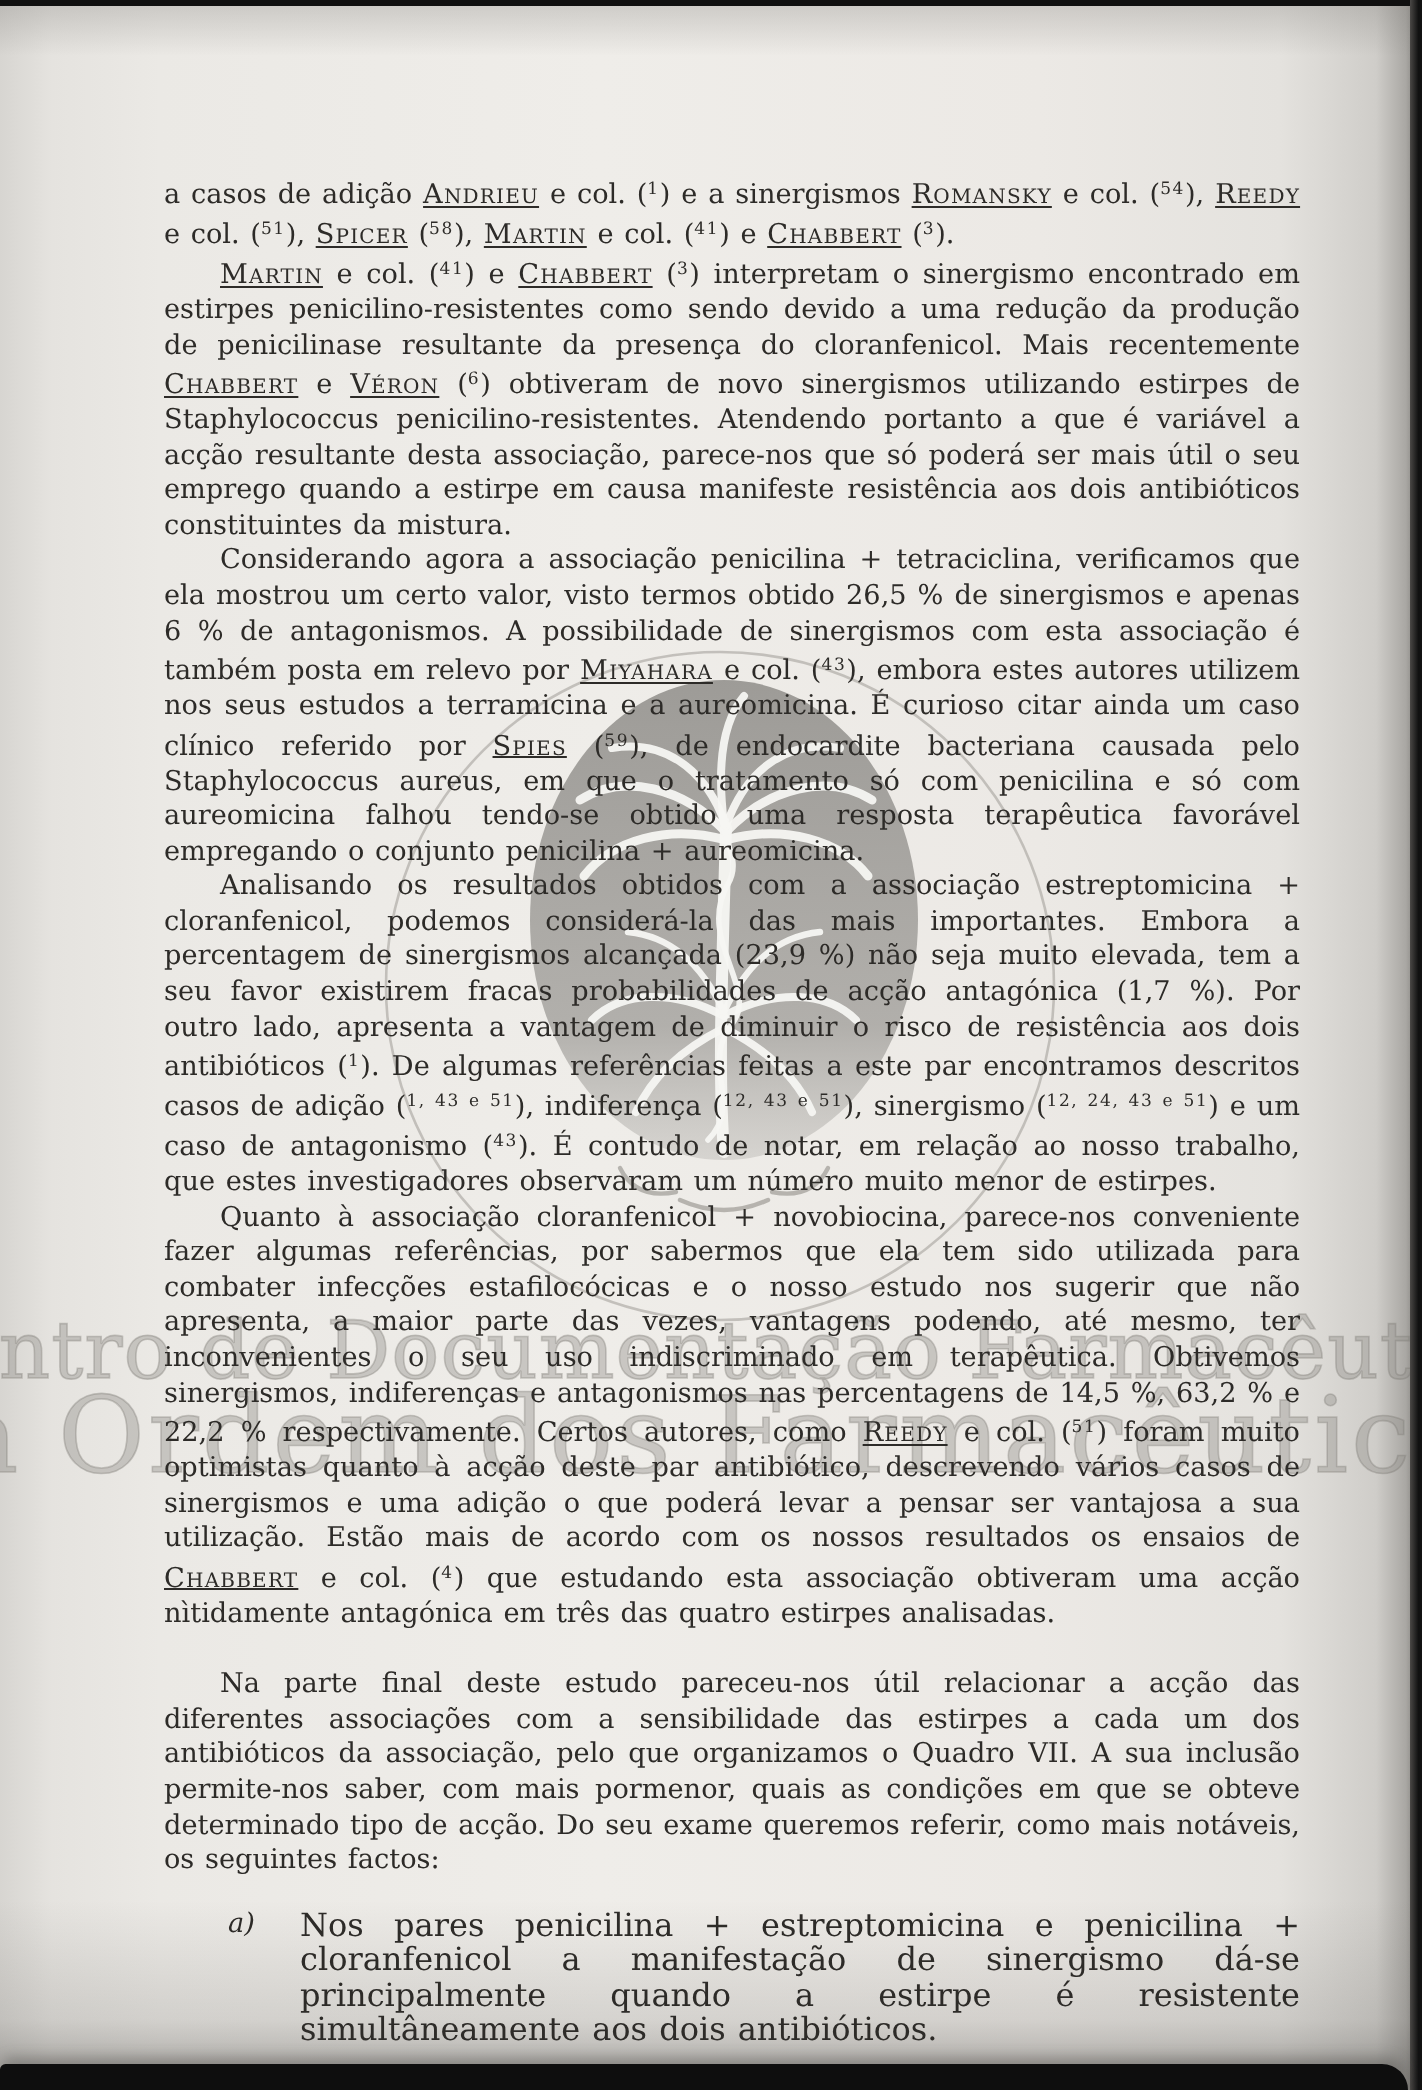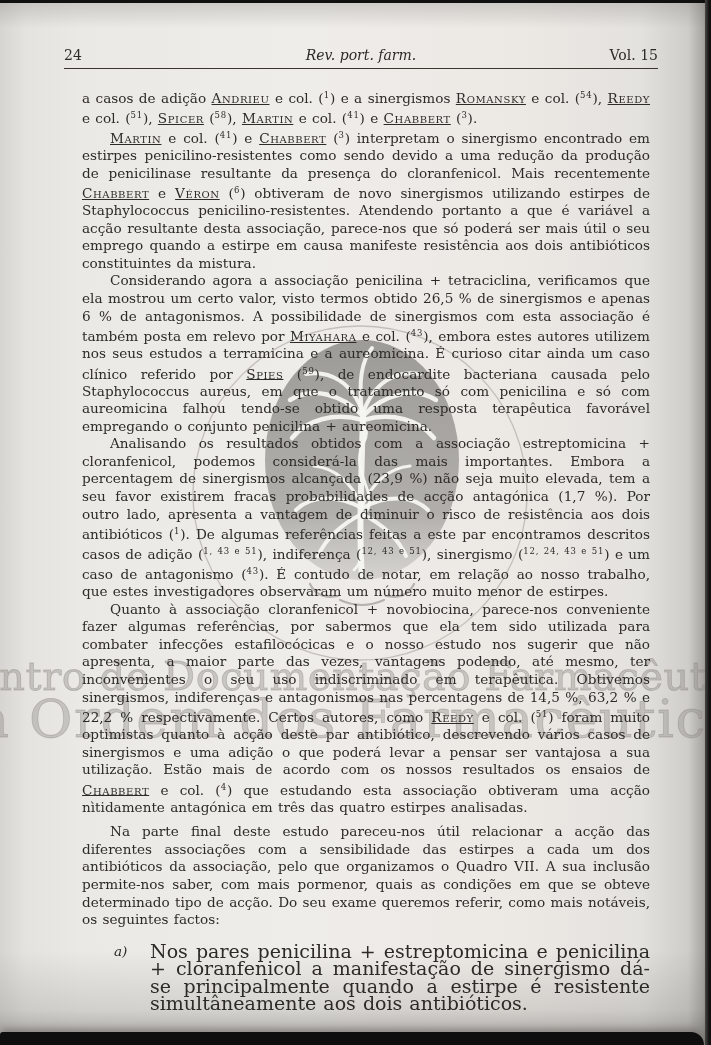--- a/index.html
+++ b/index.html
@@ -34,27 +34,27 @@
   }
   .header .pageno{width:70px;text-align:left;}
   .header .journal{flex:1;text-align:center;font-style:italic;}
   .header .volume{width:70px;text-align:right;}
   .bodytext{position:absolute;left:82px;top:87px;width:568px;}
   .para{
     margin:0;font-size:13.6px;line-height:17.55px;text-align:justify;
     text-indent:28px;word-spacing:1px;
   }
   .para.no-indent{text-indent:0;}
-  .para.gap-before{margin-top:7px;}
+  .para.gap-before{margin-top:18px;}
   .seg-sc{font-variant:small-caps;letter-spacing:.6px;text-decoration:underline;}
   .seg-sup{font-size:8.5px;vertical-align:4.5px;letter-spacing:.8px;}
   .seg-it{}
   .list-item{display:flex;margin-top:14px;padding-left:32px;}
   .list-item .marker{font-style:italic;font-size:13.6px;line-height:17.55px;width:36px;flex:none;}
-  .list-item .li-text{flex:1;font-size:19px;line-height:17.55px;text-align:justify;word-spacing:1px;}
+  .list-item .li-text{flex:1;font-size:16px;line-height:17.55px;text-align:justify;word-spacing:1px;}
 </style>
 </head>
 <body>
 
 <div class="page">
 
   <div class="watermark-layer">
     <svg class="emblem" viewBox="0 0 345 350" aria-hidden="true">
       <defs>
         <linearGradient id="ovalg" x1="0" y1="0" x2="0" y2="1">
@@ -86,25 +86,20 @@
         <path d="M120,266 q8,16 28,12"></path>
         <path d="M224,266 q-8,16 -28,12"></path>
         <path d="M150,282 q22,10 44,0"></path>
       </g>
     </svg>
     <div class="wm-line wm-line1">Centro de Documentação Farmacêutica</div>
     <div class="wm-line wm-line2">da Ordem dos Farmacêuticos</div>
   </div>
 
   <div class="content">
-    <div class="header">
-      <span class="pageno">24</span>
-      <span class="journal">Rev. port. farm.</span>
-      <span class="volume">Vol. 15</span>
-    </div>
 
     <div class="bodytext">
       <p class="para no-indent"><span class="seg-plain">a casos de adição </span><span class="seg-sc">Andrieu</span><span class="seg-plain"> e col. (</span><span class="seg-sup">1</span><span class="seg-plain">) e a sinergismos </span><span class="seg-sc">Romansky</span><span class="seg-plain"> e col. (</span><span class="seg-sup">54</span><span class="seg-plain">), </span><span class="seg-sc">Reedy</span><span class="seg-plain"> e col. (</span><span class="seg-sup">51</span><span class="seg-plain">), </span><span class="seg-sc">Spicer</span><span class="seg-plain"> (</span><span class="seg-sup">58</span><span class="seg-plain">), </span><span class="seg-sc">Martin</span><span class="seg-plain"> e col. (</span><span class="seg-sup">41</span><span class="seg-plain">) e </span><span class="seg-sc">Chabbert</span><span class="seg-plain"> (</span><span class="seg-sup">3</span><span class="seg-plain">).</span></p>
       <p class="para"><span class="seg-sc">Martin</span><span class="seg-plain"> e col. (</span><span class="seg-sup">41</span><span class="seg-plain">) e </span><span class="seg-sc">Chabbert</span><span class="seg-plain"> (</span><span class="seg-sup">3</span><span class="seg-plain">) interpretam o sinergismo encontrado em estirpes penicilino-resistentes como sendo devido a uma redução da produção de penicilinase resultante da presença do cloranfenicol. Mais recentemente </span><span class="seg-sc">Chabbert</span><span class="seg-plain"> e </span><span class="seg-sc">Véron</span><span class="seg-plain"> (</span><span class="seg-sup">6</span><span class="seg-plain">) obtiveram de novo sinergismos utilizando estirpes de </span><span class="seg-it">Staphylococcus</span><span class="seg-plain"> penicilino-resistentes. Atendendo portanto a que é variável a acção resultante desta associação, parece-nos que só poderá ser mais útil o seu emprego quando a estirpe em causa manifeste resistência aos dois antibióticos constituintes da mistura.</span></p>
       <p class="para"><span class="seg-plain">Considerando agora a associação penicilina + tetraciclina, verificamos que ela mostrou um certo valor, visto termos obtido 26,5 % de sinergismos e apenas 6 % de antagonismos. A possibilidade de sinergismos com esta associação é também posta em relevo por </span><span class="seg-sc">Miyahara</span><span class="seg-plain"> e col. (</span><span class="seg-sup">43</span><span class="seg-plain">), embora estes autores utilizem nos seus estudos a terramicina e a aureomicina. É curioso citar ainda um caso clínico referido por </span><span class="seg-sc">Spies</span><span class="seg-plain"> (</span><span class="seg-sup">59</span><span class="seg-plain">), de endocardite bacteriana causada pelo </span><span class="seg-it">Staphylococcus aureus</span><span class="seg-plain">, em que o tratamento só com penicilina e só com aureomicina falhou tendo-se obtido uma resposta terapêutica favorável empregando o conjunto penicilina + aureomicina.</span></p>
       <p class="para"><span class="seg-plain">Analisando os resultados obtidos com a associação estreptomicina + cloranfenicol, podemos considerá-la das mais importantes. Embora a percentagem de sinergismos alcançada (23,9 %) não seja muito elevada, tem a seu favor existirem fracas probabilidades de acção antagónica (1,7 %). Por outro lado, apresenta a vantagem de diminuir o risco de resistência aos dois antibióticos (</span><span class="seg-sup">1</span><span class="seg-plain">). De algumas referências feitas a este par encontramos descritos casos de adição (</span><span class="seg-sup">1, 43 e 51</span><span class="seg-plain">), indiferença (</span><span class="seg-sup">12, 43 e 51</span><span class="seg-plain">), sinergismo (</span><span class="seg-sup">12, 24, 43 e 51</span><span class="seg-plain">) e um caso de antagonismo (</span><span class="seg-sup">43</span><span class="seg-plain">). É contudo de notar, em relação ao nosso trabalho, que estes investigadores observaram um número muito menor de estirpes.</span></p>
       <p class="para"><span class="seg-plain">Quanto à associação cloranfenicol + novobiocina, parece-nos conveniente fazer algumas referências, por sabermos que ela tem sido utilizada para combater infecções estafilocócicas e o nosso estudo nos sugerir que não apresenta, a maior parte das vezes, vantagens podendo, até mesmo, ter inconvenientes o seu uso indiscriminado em terapêutica. Obtivemos sinergismos, indiferenças e antagonismos nas percentagens de 14,5 %, 63,2 % e 22,2 % respectivamente. Certos autores, como </span><span class="seg-sc">Reedy</span><span class="seg-plain"> e col. (</span><span class="seg-sup">51</span><span class="seg-plain">) foram muito optimistas quanto à acção deste par antibiótico, descrevendo vários casos de sinergismos e uma adição o que poderá levar a pensar ser vantajosa a sua utilização. Estão mais de acordo com os nossos resultados os ensaios de </span><span class="seg-sc">Chabbert</span><span class="seg-plain"> e col. (</span><span class="seg-sup">4</span><span class="seg-plain">) que estudando esta associação obtiveram uma acção nìtidamente antagónica em três das quatro estirpes analisadas.</span></p>
       <p class="para gap-before"><span class="seg-plain">Na parte final deste estudo pareceu-nos útil relacionar a acção das diferentes associações com a sensibilidade das estirpes a cada um dos antibióticos da associação, pelo que organizamos o Quadro VII. A sua inclusão permite-nos saber, com mais pormenor, quais as condições em que se obteve determinado tipo de acção. Do seu exame queremos referir, como mais notáveis, os seguintes factos:</span></p>
 
       <div class="list-item">

